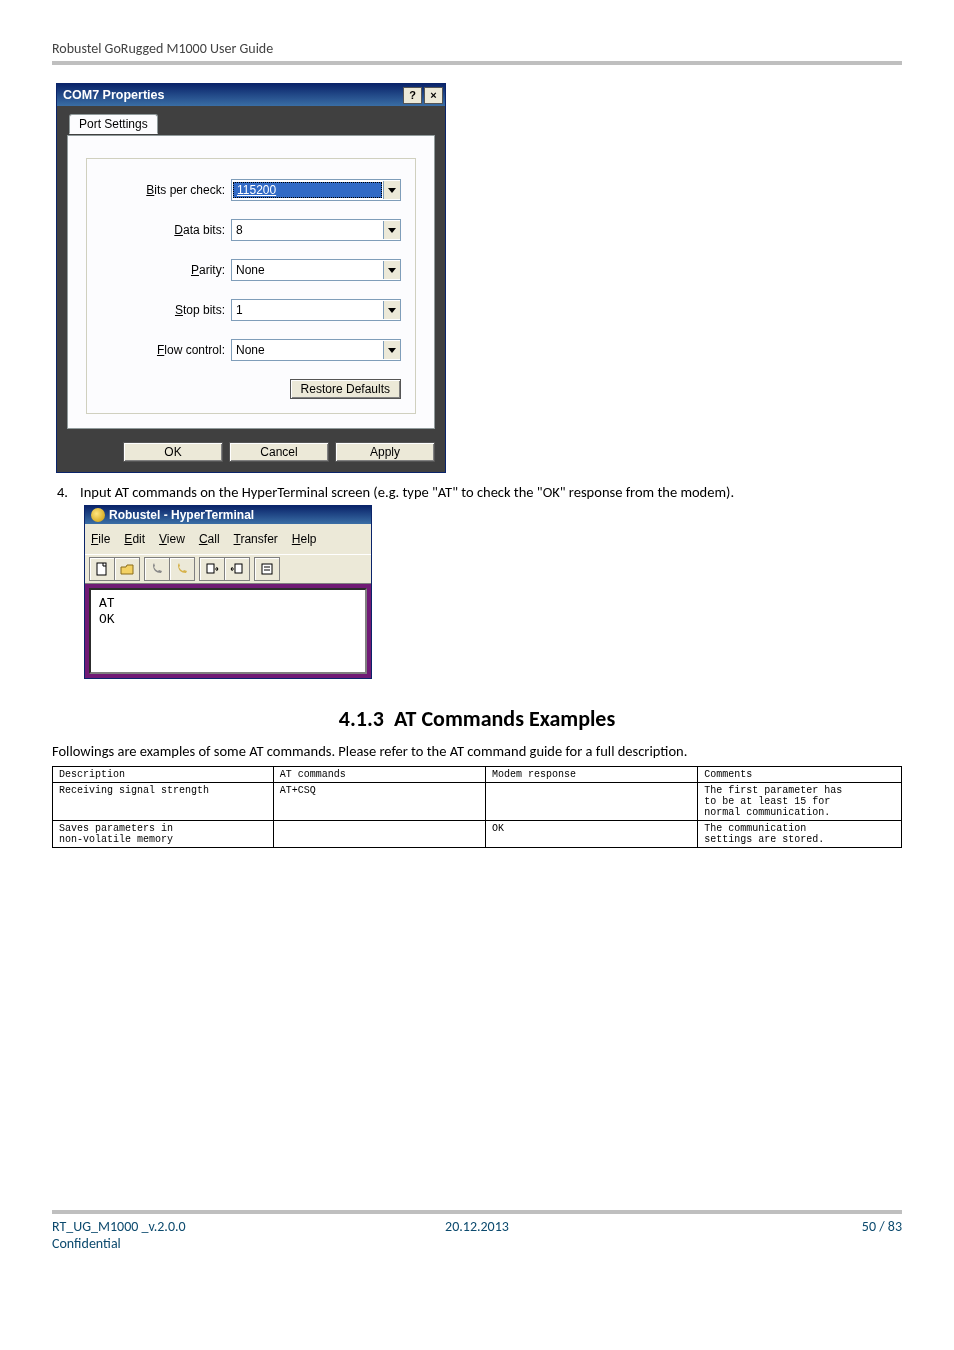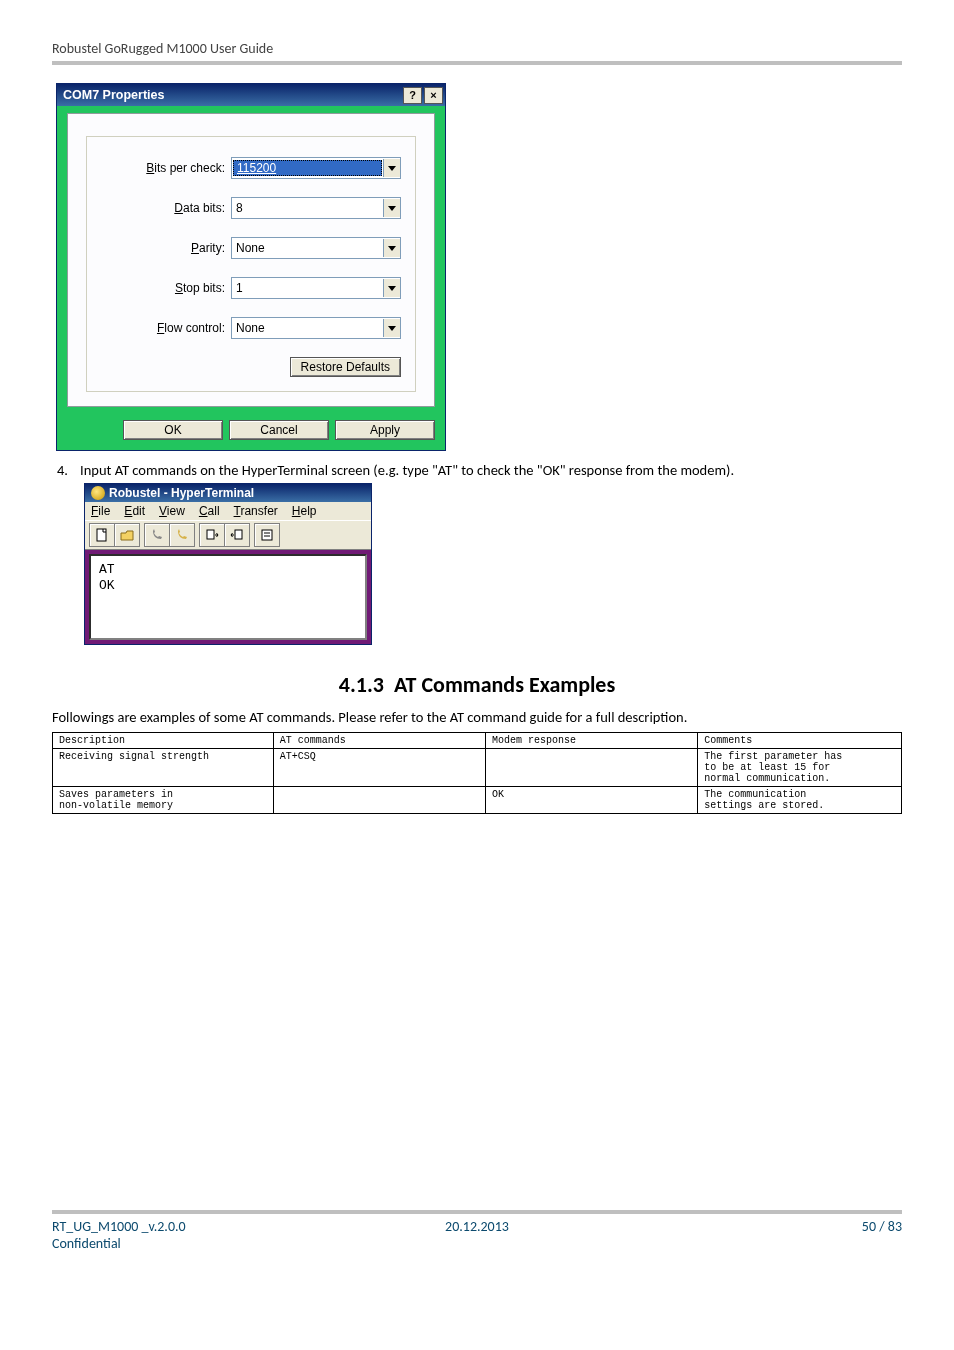--- a/index.html
+++ b/index.html
@@ -32,21 +32,21 @@
     height: 4px;
     background: #bfbfbf;
     border: none;
     margin: 0 0 4px 0;
   }
 
   
   .win-dialog {
     width: 388px;
     border: 1px solid #0a246a;
-    background: #22c55e;
+    background: #404040;
     font-family: Tahoma, Arial, sans-serif;
     font-size: 12px;
     color: #000;
     margin-left: 4px;
   }
   .titlebar {
     display: flex;
     align-items: center;
     height: 22px;
     background: linear-gradient(#0a246a,#3a6ea5);
@@ -173,21 +173,21 @@
     font-size: 12px;
     display: flex; align-items:center; gap:4px;
   }
   .ht-title-icon {
     width: 14px; height: 14px;
     background: radial-gradient(circle at 40% 40%, #ffe680, #c89600);
     border-radius: 50%;
   }
   .ht-menu {
     background: #ece9d8;
-    padding: 2px 6px;
+    padding: 8px 6px;
     display: flex;
     gap: 14px;
     font-size: 12px;
   }
   .ht-menu .ul { text-decoration: underline; }
   .ht-toolbar {
     background: #ece9d8;
     border-top: 1px solid #fff;
     border-bottom: 1px solid #808080;
     padding: 2px 4px;
@@ -262,20 +262,23 @@
   <hr class="hr-thick">
 
   <div class="win-dialog">
     <div class="titlebar">
       <span>COM7 Properties</span>
       <span class="spacer"></span>
       <span class="title-btn">?</span>
       <span class="title-btn">×</span>
     </div>
     <div class="dlg-body">
+      <div class="tab-strip">
+        <div class="tab-active">Port Settings</div>
+      </div>
       <div class="tab-page">
         <div class="group-frame">
 
           <div class="form-row">
             <div class="form-label"><span class="ul">B</span><span>its per check:</span></div>
             <div class="combo">
               <div class="combo-val dotted">115200</div>
               <div class="combo-btn">
                   <svg width="8" height="5">
                     <polygon points="0,0 8,0 4,5" fill="#000"></polygon>

